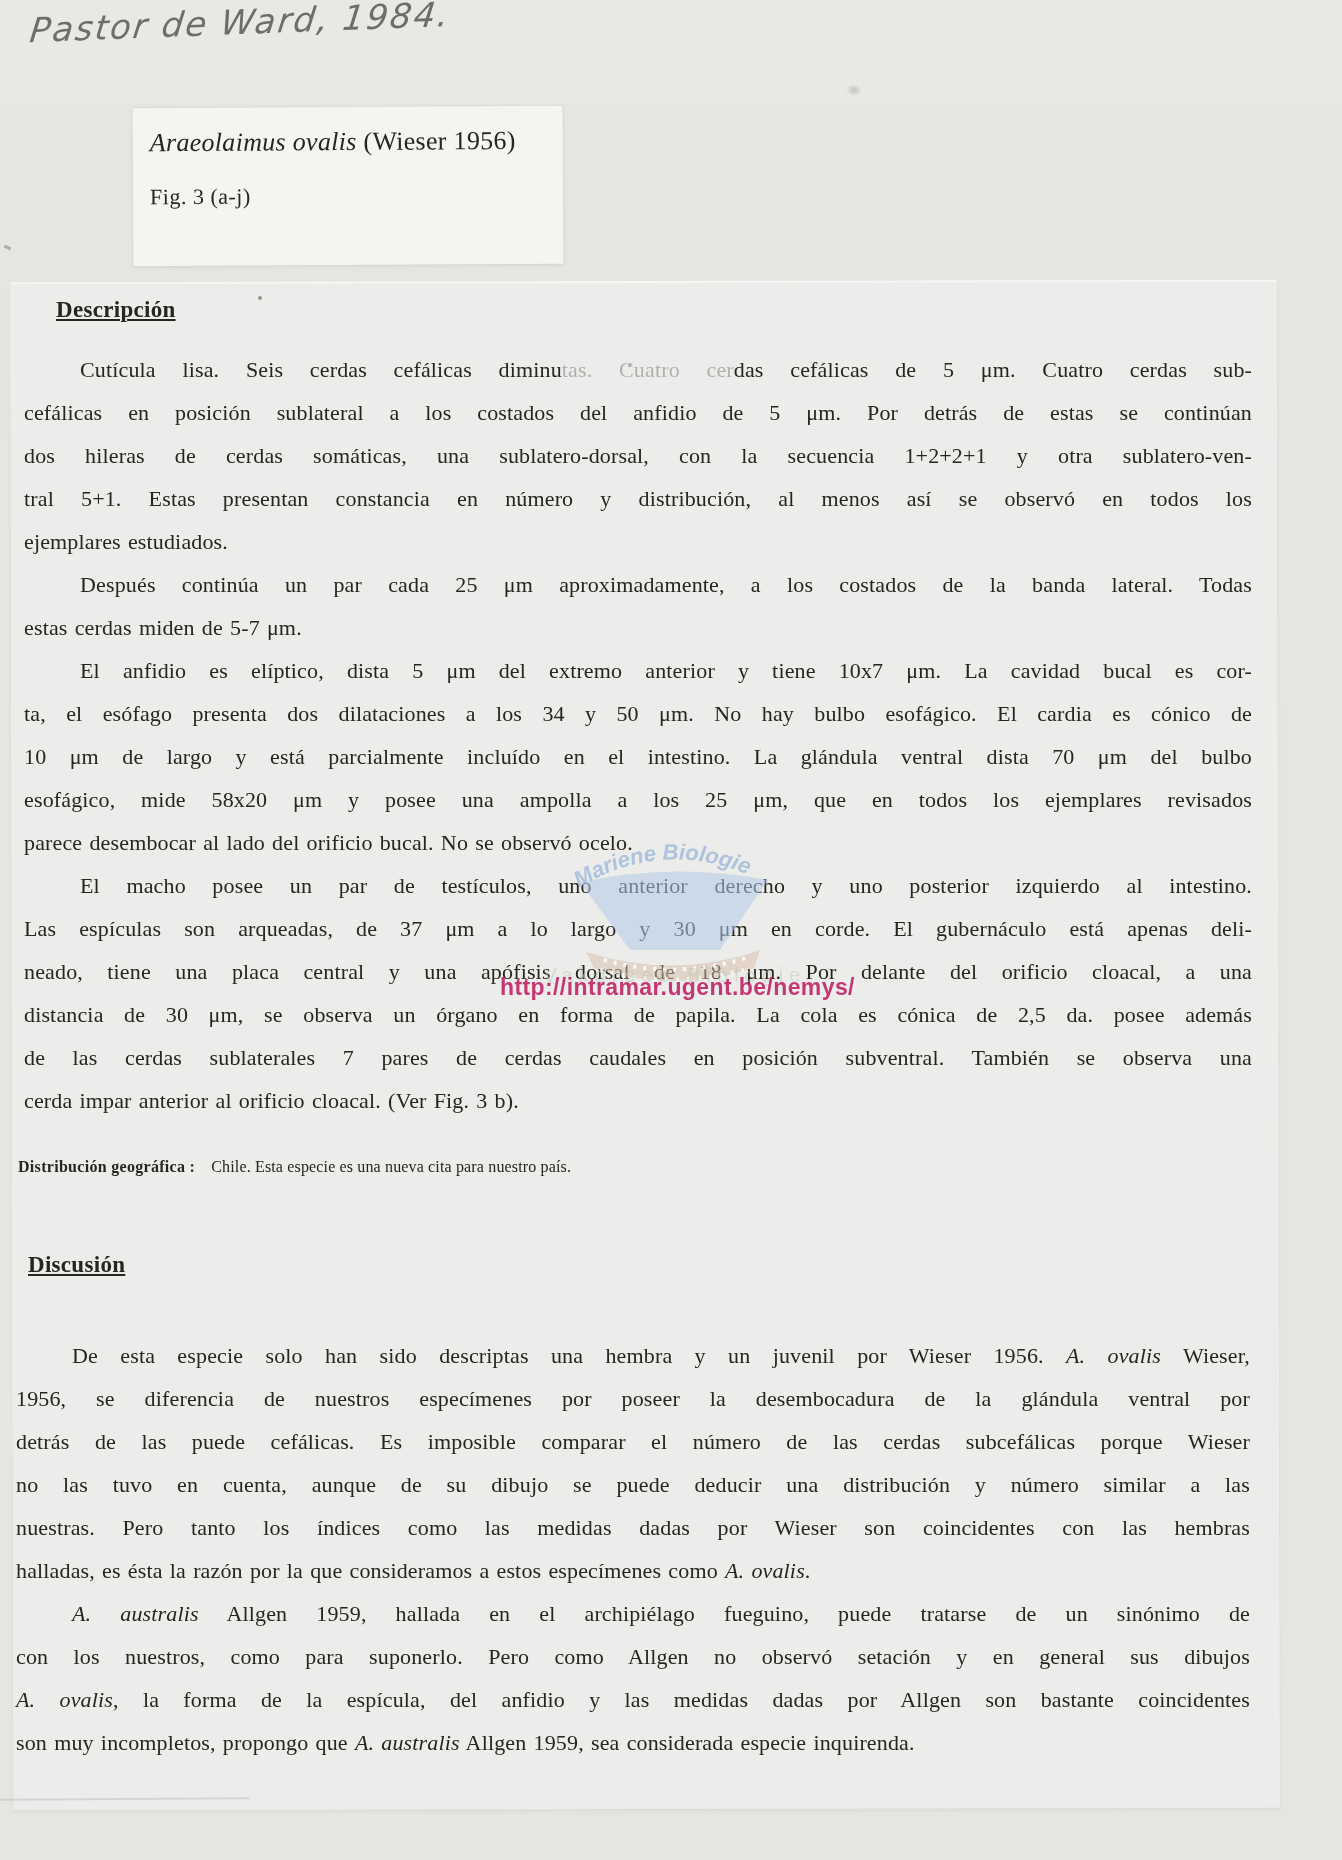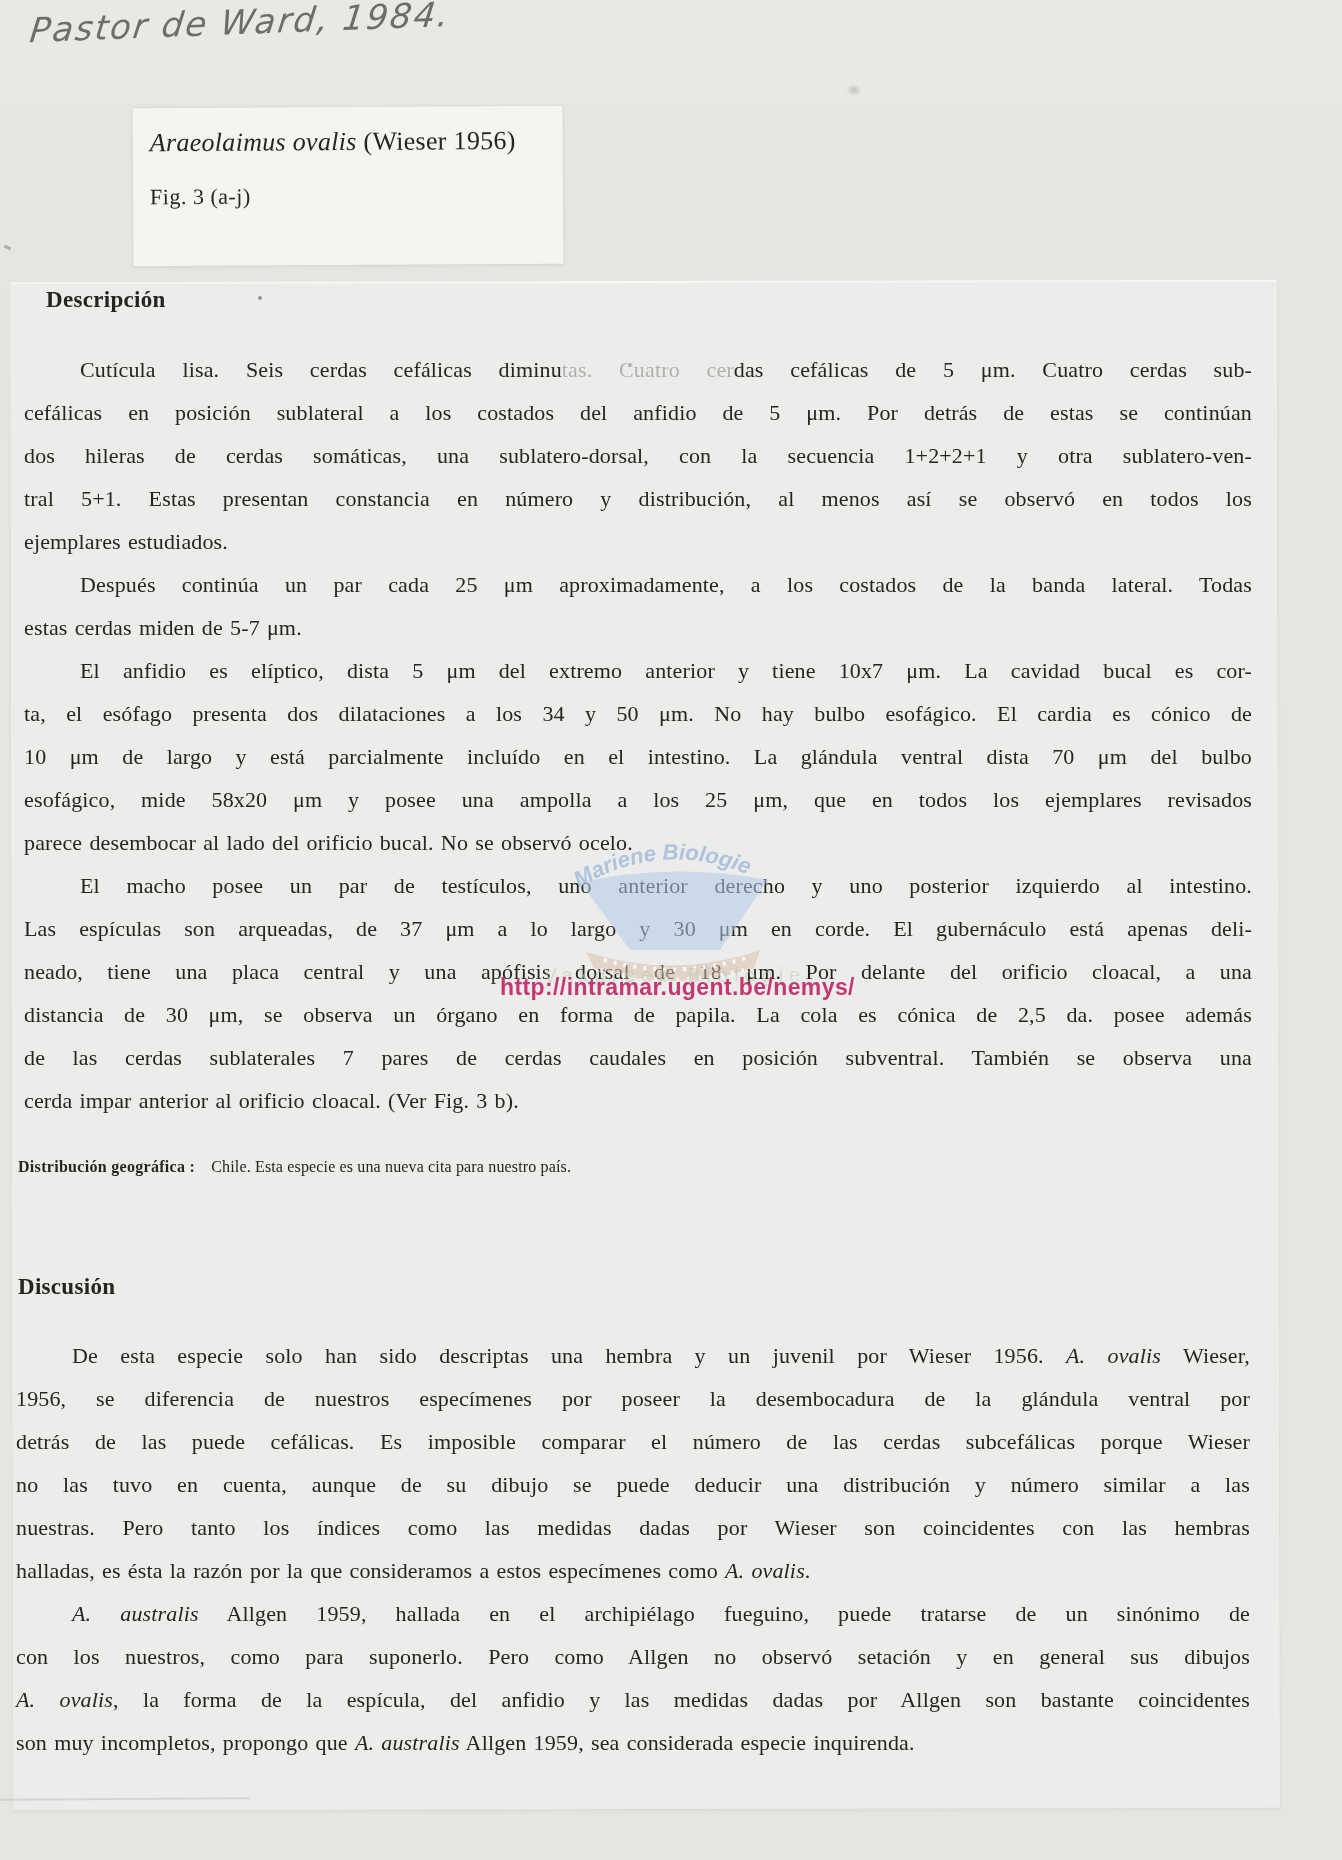--- a/index.html
+++ b/index.html
@@ -23,23 +23,23 @@
     transform:rotate(-.35deg);
   }
   .title1{position:absolute;left:17px;top:20px;font-size:26px;letter-spacing:.3px;white-space:nowrap;}
   .title2{position:absolute;left:17px;top:76px;font-size:22px;letter-spacing:.5px;}
   .handwriting{
     position:absolute;left:30px;top:2px;
     font-family:"DejaVu Sans",sans-serif;font-style:italic;
     font-size:34px;color:#5a5852;letter-spacing:2px;
     transform:rotate(-2.2deg) skewX(-9deg);opacity:.85;white-space:nowrap;
   }
-  .heading{position:absolute;margin:0;font-size:23px;font-weight:700;letter-spacing:.3px;}
+  .heading{position:absolute;margin:10px;font-size:23px;font-weight:700;letter-spacing:.3px;text-decoration:underline;}
   .h-desc{left:46px;top:287px;}
-  .h-disc{left:18px;top:1274px;text-align:right;}
+  .h-disc{left:18px;top:1242px;text-align:right;}
   .body{position:absolute;font-size:22px;line-height:43px;}
   .desc{left:24px;top:348px;width:1228px;}
   .disc{left:16px;top:1334px;width:1234px;}
   .tline{text-align:justify;text-align-last:justify;word-spacing:1.5px;letter-spacing:.15px;}
   .tline.last{text-align-last:left;}
   .tline.indent{text-indent:56px;}
   .faded{opacity:.3;filter:blur(.4px);}
   .dist{position:absolute;left:18px;top:1158px;font-size:16px;letter-spacing:.15px;white-space:nowrap;}
   .dist-label{font-weight:700;margin-right:16px;letter-spacing:.3px;}
   

